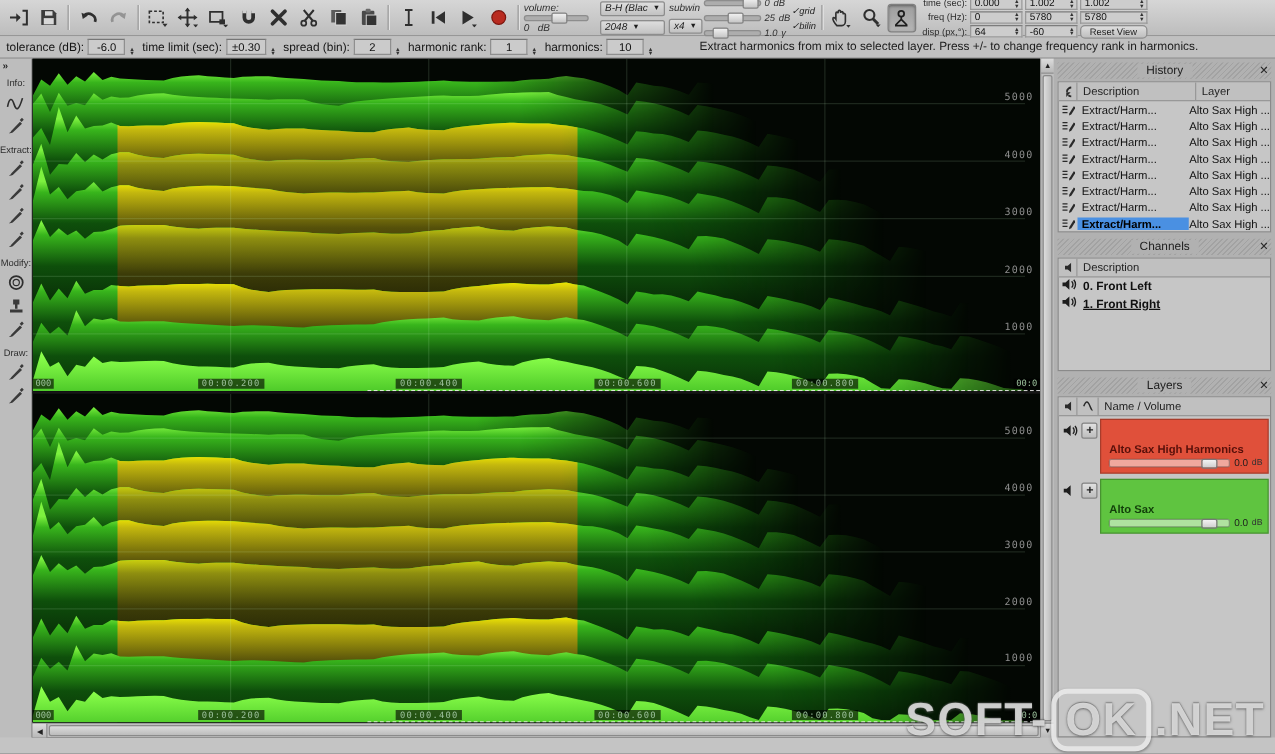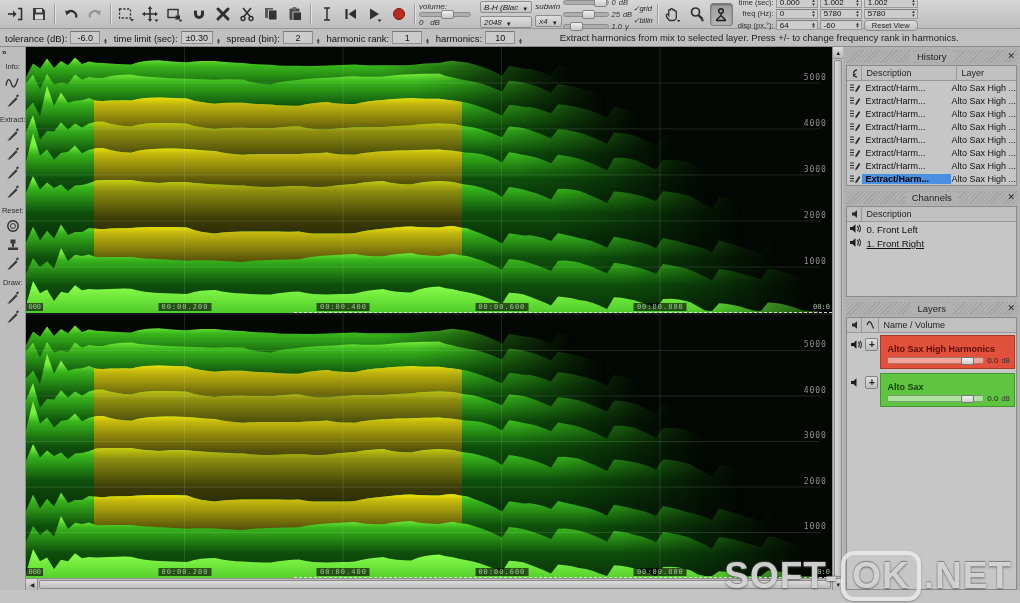--- a/index.html
+++ b/index.html
@@ -12,21 +12,21 @@
     background:linear-gradient(#d6d6d6,#bdbdbd);border-bottom:1px solid #979797;}
   .tbtn{width:23px;height:23px;display:flex;align-items:center;justify-content:center;border-radius:3px;flex:0 0 auto;}
   .tbtn svg{display:block;}
   .tbtn.active{background:linear-gradient(#9e9e9e,#b5b5b5);box-shadow:inset 0 1px 2px #666;border:1px solid #7f7f7f;}
   .sep{width:1px;height:20px;background:#9b9b9b;box-shadow:1px 0 0 #e3e3e3;margin:0 3px;flex:0 0 auto;}
   .minicol{display:flex;flex-direction:column;justify-content:center;gap:1px;font-size:8px;color:#2e2e2e;font-style:italic;}
   .slider{width:52px;height:5px;background:#adadad;border:1px solid #8d8d8d;border-radius:3px;position:relative;}
   .slider .thumb{position:absolute;width:13px;height:9px;top:-3px;background:linear-gradient(#f0f0f0,#c6c6c6);
     border:1px solid #848484;border-radius:2px;}
   .dd{background:linear-gradient(#dedede,#c2c2c2);border:1px solid #8d8d8d;border-radius:2px;
-    font-size:8px;color:#1d1d1d;padding:0 3px;height:12px;display:flex;align-items:flex-end;gap:4px;white-space:nowrap;}
+    font-size:8px;color:#1d1d1d;padding:0 3px;height:12px;display:flex;align-items:center;gap:4px;white-space:nowrap;}
   .dd .caret{font-size:6px;}
   .sliderrow{display:flex;align-items:center;gap:3px;font-size:7.5px;color:#2e2e2e;white-space:nowrap;}
   .check{font-size:7.5px;color:#1f1f1f;white-space:nowrap;}
   .navgrid{display:grid;grid-template-columns:auto 42px 42px 54px;column-gap:2px;row-gap:1px;
     align-items:center;font-size:7.5px;color:#2e2e2e;margin-left:4px;}
   .navgrid .nlabel{text-align:right;white-space:nowrap;}
   .nbox{background:#cdcdcd;border:1px solid #999;border-top-color:#7d7d7d;height:10px;
     display:flex;align-items:center;justify-content:space-between;font-size:8px;color:#111;padding:0 1px 0 3px;}
   .spin{display:flex;flex-direction:column;line-height:3.2px;font-size:4.5px;color:#333;}
   .nbtn{background:linear-gradient(#dedede,#bfbfbf);border:1px solid #8d8d8d;border-radius:4px;height:11px;
@@ -85,27 +85,27 @@
   .pclose{position:absolute;right:2px;top:1px;font-size:9px;color:#2a2a2a;line-height:10px;}
   .pbody{background:#c6c6c6;border:1px solid #8a8a8a;margin-top:2px;}
   .phead{display:flex;background:#c0c0c0;border-bottom:1px solid #989898;height:15px;align-items:stretch;
     font-size:9px;color:#222;}
   .phead .col{display:flex;align-items:center;padding:0 4px;border-right:1px solid #989898;}
   .hrow{display:flex;align-items:center;height:13px;font-size:9px;color:#101010;white-space:nowrap;}
   .hrow .hicon{width:15px;display:flex;justify-content:center;}
   .hrow .hdesc{width:89px;padding:0 3px;overflow:hidden;}
   .hrow .hlayer{flex:1;overflow:hidden;}
   .hrow.selected .hdesc{background:#4a90e2;font-weight:bold;color:#000;}
-  .crow{display:flex;align-items:center;height:14px;font-size:9.5px;color:#101010;gap:4px;padding-left:2px;}
+  .crow{display:flex;align-items:center;height:14px;font-size:9.5px;color:#101010;gap:4px;padding-left:2px;font-weight:bold;}
   .crow .clabel.sel{text-decoration:underline;}
   .lrow{display:flex;align-items:flex-start;gap:2px;padding:2px 1px 2px 2px;}
   .lspk{width:14px;display:flex;justify-content:center;margin-top:4px;}
   .lplus{width:13px;height:13px;margin-top:3px;background:linear-gradient(#e0e0e0,#bdbdbd);border:1px solid #838383;
     border-radius:2px;display:flex;align-items:center;justify-content:center;font-size:10px;font-weight:bold;color:#222;line-height:10px;}
-  .lstrip{flex:1;padding:8px 4px 3px 6px;display:flex;flex-direction:column;gap:2px;border:1px solid rgba(0,0,0,0.25);}
+  .lstrip{flex:1;padding:18px 4px 3px 6px;display:flex;flex-direction:column;gap:2px;border:1px solid rgba(0,0,0,0.25);}
   .lname{font-size:9px;font-weight:bold;}
   .lslider{display:flex;align-items:center;gap:3px;}
   .ltrack{flex:1;height:7px;background:rgba(255,255,255,0.5);border:1px solid rgba(0,0,0,0.3);position:relative;border-radius:2px;}
   .lthumb{position:absolute;left:76%;top:-1px;width:13px;height:8px;background:linear-gradient(#f2f2f2,#cfcfcf);
     border:1px solid #777;border-radius:2px;}
   .lval{font-size:8px;color:#1c1c1c;}
   .lunit{font-size:7px;color:#333;}
 
   
   .statusbar{height:13px;background:#c6c6c6;border-top:1px solid #858585;display:flex;align-items:center;
@@ -448,21 +448,21 @@
               <path d="M2 13.5c1-.2 1.7-.9 2.1-1.9L11 4.3l1.6 1.6L5.2 13c-1 .5-2.1.7-3.2.5z" fill="#3a3a3a"></path>
               <path d="M11.5 3.8l1.8-1.8" stroke="#3a3a3a" stroke-width="2"></path>
             </svg>
           </div>
           <div class="sb-tool">
             <svg width="16" height="16">
               <path d="M2 13.5c1-.2 1.7-.9 2.1-1.9L11 4.3l1.6 1.6L5.2 13c-1 .5-2.1.7-3.2.5z" fill="#3a3a3a"></path>
               <path d="M11.5 3.8l1.8-1.8" stroke="#3a3a3a" stroke-width="2"></path>
             </svg>
           </div>
-          <div class="sb-label">Reset:</div>
+          <div class="sb-label">Modify:</div>
           <div class="sb-tool">
             <svg width="16" height="16">
               <circle cx="8" cy="8" r="5.2" fill="none" stroke="#2e2e2e" stroke-width="1.4"></circle>
               <circle cx="8" cy="8" r="2.5" fill="none" stroke="#2e2e2e" stroke-width="0.9"></circle>
             </svg>
           </div>
           <div class="sb-tool">
             <svg width="16" height="16">
               <path d="M5.5 2.5h5v4h-5zM7 6.5h2V10H7zM3 10.5h10V13H3z" fill="#3a3a3a"></path>
             </svg>

